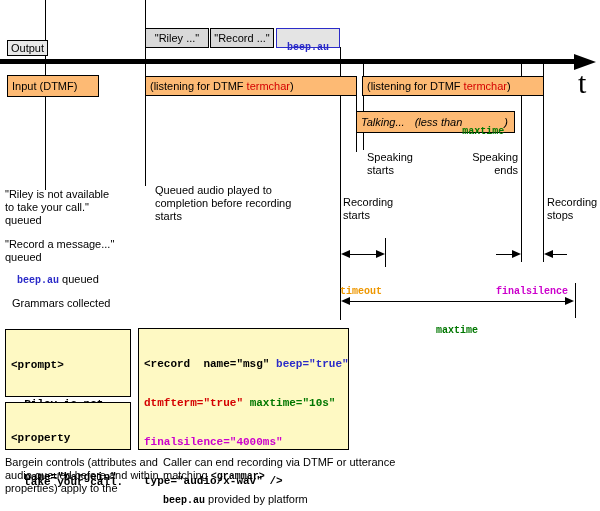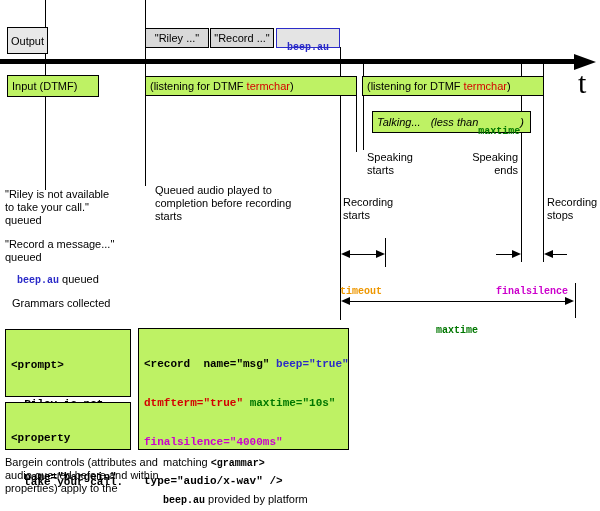--- a/index.html
+++ b/index.html
@@ -1,19 +1,19 @@
 <!DOCTYPE html>
 <html><head>
 <meta charset="utf-8">
 <style>
   html,body{margin:0;padding:0;background:#fff;}
   #stage{position:relative;width:600px;height:511px;background:#fff;overflow:hidden;
          font-family:"Liberation Sans",sans-serif;font-size:11px;color:#000;}
   .vline{position:absolute;width:1px;background:#000;z-index:1;}
-  .box{position:absolute;box-sizing:border-box;border:1px solid #000;background:#bef264;z-index:2;
+  .box{position:absolute;box-sizing:border-box;border:1px solid #000;background:#fdba74;z-index:2;
        display:flex;align-items:center;padding:0 4px;white-space:nowrap;font-size:11px;}
   .box.center{justify-content:center;}
   .gray{background:#d9d9d9;}
   .lightgray{background:#e8e8e8;}
   .bluebox{border-color:#2b2bc8;background:#e4e4e4;}
   .note{position:absolute;z-index:2;font-size:11px;line-height:13px;white-space:nowrap;}
   .mono10{font-family:"Liberation Mono","DejaVu Sans Mono",monospace;font-weight:bold;font-size:10px;margin-top:19px;}
   .c-red{color:#d40000;}
   .c-blue{color:#2b2bc8;}
   .c-green{color:#007700;}
@@ -21,21 +21,21 @@
   .c-magenta{color:#cc00cc;}
   .it{font-style:italic;}
   .timeline-bar{position:absolute;left:0;top:59px;width:576px;height:5px;background:#000;z-index:3;}
   .timeline-head{position:absolute;left:574px;top:54px;width:0;height:0;z-index:3;
     border-top:8px solid transparent;border-bottom:8px solid transparent;border-left:22px solid #000;}
   .t-label{position:absolute;left:578px;top:66px;font-family:"Liberation Serif",serif;font-size:30px;z-index:2;}
   .hline{position:absolute;height:1px;background:#000;z-index:2;}
   .tri{position:absolute;width:0;height:0;z-index:2;}
   .tri.r{border-top:4px solid transparent;border-bottom:4px solid transparent;border-left:9px solid #000;}
   .tri.l{border-top:4px solid transparent;border-bottom:4px solid transparent;border-right:9px solid #000;}
-  .codebox{position:absolute;box-sizing:border-box;border:1px solid #000;background:#bef264;z-index:2;
+  .codebox{position:absolute;box-sizing:border-box;border:1px solid #000;background:#fef9c3;z-index:2;
     font-family:"Liberation Mono","DejaVu Sans Mono",monospace;font-weight:bold;font-size:11px;
     line-height:13px;white-space:pre;padding:3px 5px;}
   .cl{white-space:pre;}
   .right{text-align:right;}
 </style>
 </head>
 <body>
 
 <div id="stage">
 
@@ -46,21 +46,21 @@
   <div class="vline" style="left:363px;top:64px;height:86px;"></div>
   <div class="vline" style="left:521px;top:64px;height:198px;"></div>
   <div class="vline" style="left:543px;top:64px;height:198px;"></div>
   <div class="vline" style="left:575px;top:283px;height:35px;"></div>
   <div class="vline" style="left:385px;top:238px;height:29px;"></div>
 
   <div class="timeline-bar"></div>
   <div class="timeline-head"></div>
   <div class="t-label">t</div>
 
-  <div class="box lightgray center" style="left:7px;top:27px;width:41px;height:27px;">
+  <div class="box lightgray center" style="left:7px;top:40px;width:41px;height:16px;">
     <span>Output</span>
   </div>
   <div class="box" style="left:7px;top:75px;width:92px;height:22px;">
     <span>Input (DTMF)</span>
   </div>
 
   <div class="box gray center" style="left:145px;top:28px;width:64px;height:20px;">
     <span>"Riley ..."</span>
   </div>
   <div class="box gray center" style="left:210px;top:28px;width:64px;height:20px;">
@@ -70,21 +70,21 @@
     <span class="mono10 c-blue">beep.au</span>
   </div>
 
   <div class="box" style="left:145px;top:76px;width:212px;height:20px;">
     <span><span>(listening for DTMF </span><span class="c-red">termchar</span><span>)</span></span>
   </div>
   <div class="box" style="left:362px;top:76px;width:182px;height:20px;">
     <span><span>(listening for DTMF </span><span class="c-red">termchar</span><span>)</span></span>
   </div>
 
-  <div class="box" style="left:372px;top:111px;width:159px;height:22px;">
+  <div class="box" style="left:356px;top:111px;width:159px;height:22px;">
     <span class="it" style="margin-right:10px;">Talking...</span>
     <span class="it">(less than </span>
     <span class="mono10 c-green">maxtime</span>
     <span class="it">)</span>
   </div>
 
   <div class="note" style="left:367px;top:151px;">
     <div>Speaking</div>
       <div>starts</div>
   </div>
@@ -161,19 +161,20 @@
     
   </div>
 
   <div class="note" style="left:5px;top:456px;">
     <div>Bargein controls (attributes and</div>
     <div>audio queued before and within</div>
     <div>properties) apply to the</div>
     <div class="mono10">&lt;record&gt;</div>
   </div>
   <div class="note" style="left:163px;top:456px;">
+    <div>Caller can end recording via DTMF or utterance</div>
     <div><span>matching </span><span class="mono10">&lt;grammar&gt;</span></div>
   </div>
   <div class="note" style="left:163px;top:493px;">
     <span class="mono10">beep.au</span><span>  provided by platform</span>
   </div>
 
 </div>
 
 </body></html>

